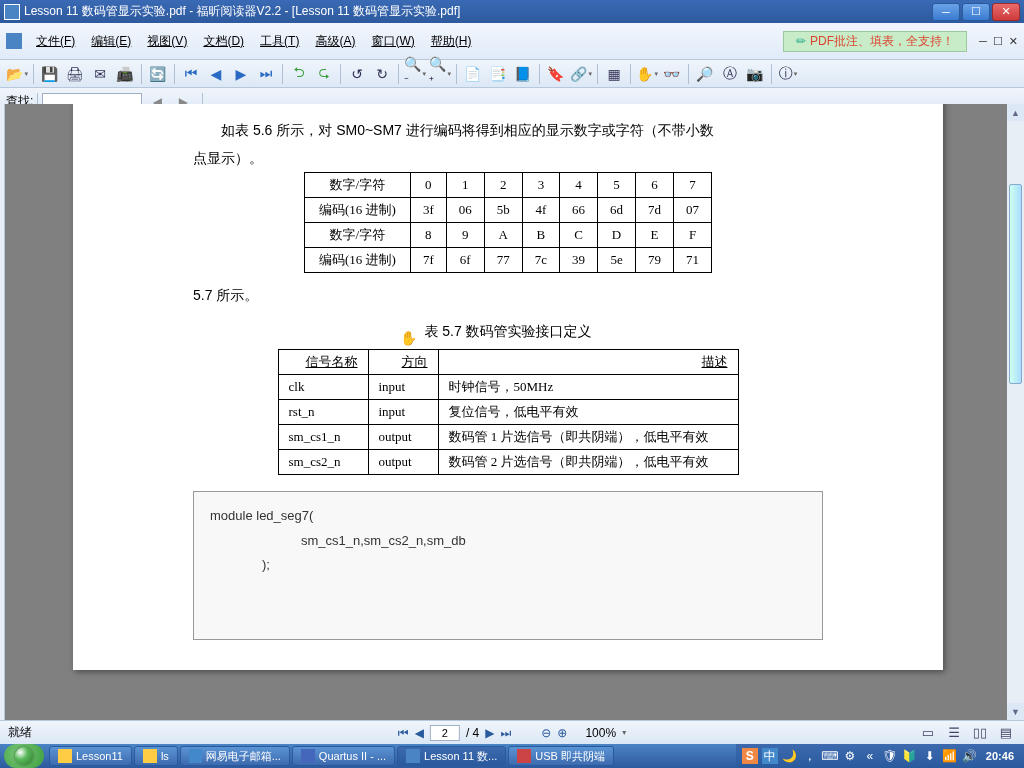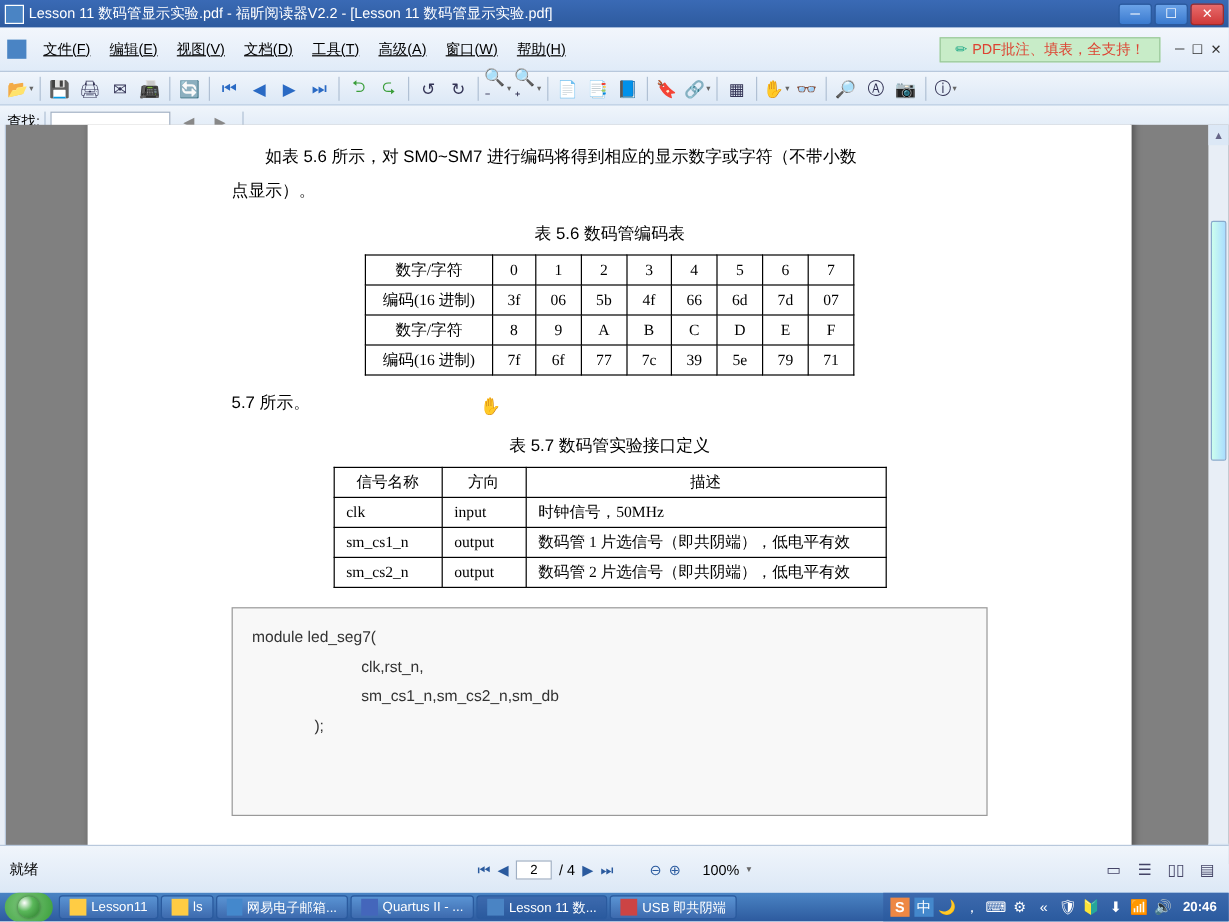--- a/index.html
+++ b/index.html
@@ -40,25 +40,25 @@
 .scrollv .arr.up { top:0; }
 .scrollv .arr.dn { bottom:0; }
 
 .page p { font-size:14px; line-height:2; color:#000; }
 .page .caption { text-align:center; font-size:14px; margin:8px 0 4px; }
 table.enc { border-collapse:collapse; margin:0 auto 8px; }
 table.enc td { border:1px solid #000; padding:3px 12px; font-size:13px; text-align:center; font-family:"SimSun",serif; }
 table.enc td.lbl { padding:3px 14px; }
 table.io { border-collapse:collapse; margin:0 auto 8px; }
 table.io td, table.io th { border:1px solid #000; padding:3px 10px; font-size:13px; text-align:left; font-family:"SimSun",serif; }
-table.io th { text-align:center; font-weight:normal; }
+table.io th { text-align:right; font-weight:normal;text-decoration:underline; }
 
 .codebox { border:1px solid #999; background:#f8f8f8; padding:12px 16px; font-family:"Courier New",monospace; font-size:13px; line-height:1.9; color:#333; margin-top:16px; }
 
-.statusbar { position:absolute; bottom:24px; left:0; right:0; height:40px; background:linear-gradient(#f0f5fb,#dce8f6); border-top:1px solid #b8c8dc; display:flex; align-items:center; padding:0 8px; font-size:12px; }
+.statusbar { position:absolute; bottom:24px; left:0; right:0; height:24px; background:linear-gradient(#f0f5fb,#dce8f6); border-top:1px solid #b8c8dc; display:flex; align-items:center; padding:0 8px; font-size:12px; }
 .statusbar .navs { position:absolute; left:50%; transform:translateX(-50%); display:flex; align-items:center; gap:6px; }
 .statusbar .navs .nb { color:#2a5a9e; font-size:12px; cursor:pointer; }
 .statusbar input { width:30px; height:16px; text-align:center; border:1px solid #a0b0c4; font-size:11px; }
 .statusbar .rtools { margin-left:auto; display:flex; gap:6px; }
 .statusbar .rtools div { width:20px; height:18px; display:flex; align-items:center; justify-content:center; color:#446; font-size:13px; }
 
 .taskbar { position:absolute; bottom:0; left:0; right:0; height:24px; background:linear-gradient(#4a84c4,#2d5a9e); display:flex; align-items:center; font-size:11px; color:#fff; }
 .start { width:40px; height:24px; background:radial-gradient(circle at 40% 40%,#7ec87e,#3a9e3a); border-radius:12px; margin:0 4px; display:flex; align-items:center; justify-content:center; }
 .start .orb { width:18px; height:18px; border-radius:50%; background:radial-gradient(circle at 30% 30%,#fff,#5ab85a 40%,#2a7a2a); box-shadow:0 0 3px rgba(0,0,0,.5); }
 .task { height:20px; padding:0 8px; background:linear-gradient(#5a94d4,#3d6aae); border:1px solid #2a5a9e; border-radius:3px; margin:16px 1px; display:flex; align-items:center; gap:4px; max-width:110px; overflow:hidden; white-space:nowrap; }
@@ -153,21 +153,20 @@
   <div class="findbtn">▶</div>
   <div style="width:1px;height:18px;background:#b0c0d4;margin-left:4px"></div>
 </div>
 
 <div class="content">
   <div class="thumbs"></div>
   <div class="viewer">
     <div class="page">
       <p style="text-indent:2em">如表 5.6 所示，对 SM0~SM7 进行编码将得到相应的显示数字或字符（不带小数</p>
       <p>点显示）。</p>
-      <p class="caption">表 5.6 数码管编码表</p>
       <table class="enc">
         <tbody>
             <tr>
               <td class="lbl">数字/字符</td>
               <td>0</td>
               <td>1</td>
               <td>2</td>
               <td>3</td>
               <td>4</td>
               <td>5</td>
@@ -217,34 +216,38 @@
               <th style="width:90px">信号名称</th>
               <th style="width:70px">方向</th>
               <th style="width:300px">描述</th>
             </tr>
         <tr>
               <td>clk</td>
               <td>input</td>
               <td>时钟信号，50MHz</td>
             </tr>
         <tr>
+              <td>rst_n</td>
+              <td>input</td>
+              <td>复位信号，低电平有效</td>
+            </tr>
+        <tr>
               <td>sm_cs1_n</td>
               <td>output</td>
               <td>数码管 1 片选信号（即共阴端），低电平有效</td>
             </tr>
         <tr>
               <td>sm_cs2_n</td>
               <td>output</td>
               <td>数码管 2 片选信号（即共阴端），低电平有效</td>
             </tr>
       </tbody>
         </table>
       <div class="codebox">
         <div>module led_seg7(</div>
-        <div style="padding-left:7em">clk,rst_n,</div>
         <div style="padding-left:7em">sm_cs1_n,sm_cs2_n,sm_db</div>
         <div style="padding-left:4em">);</div>
         <div>&nbsp;</div>
         <div>&nbsp;&nbsp;&nbsp;&nbsp;&nbsp;</div>
 
       </div>
     </div>
     <div class="scrollv">
       <div class="arr up">▲</div>
       <div class="thumb"></div>

